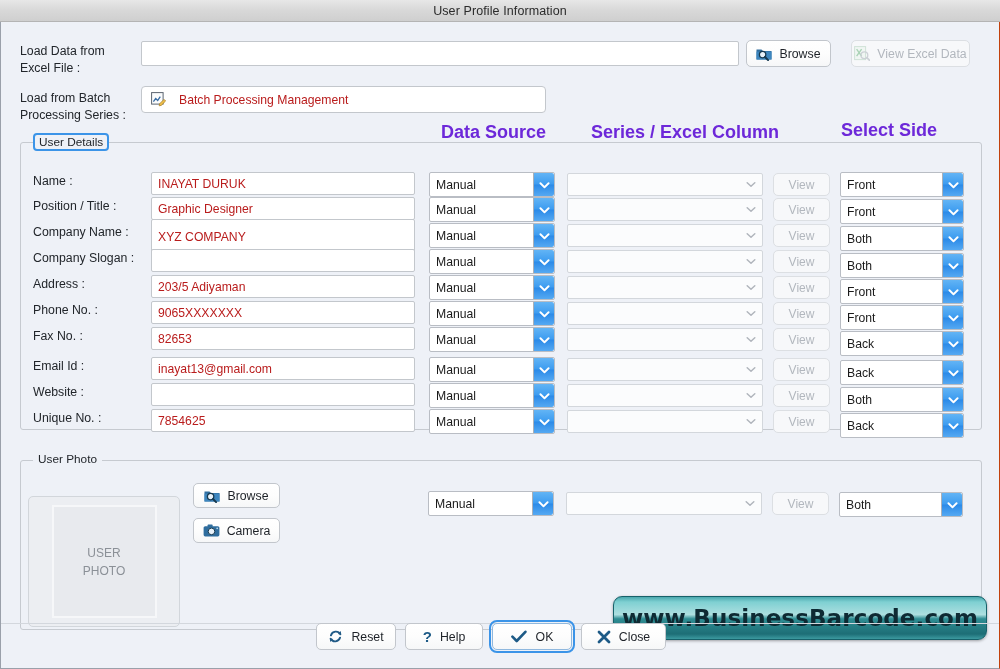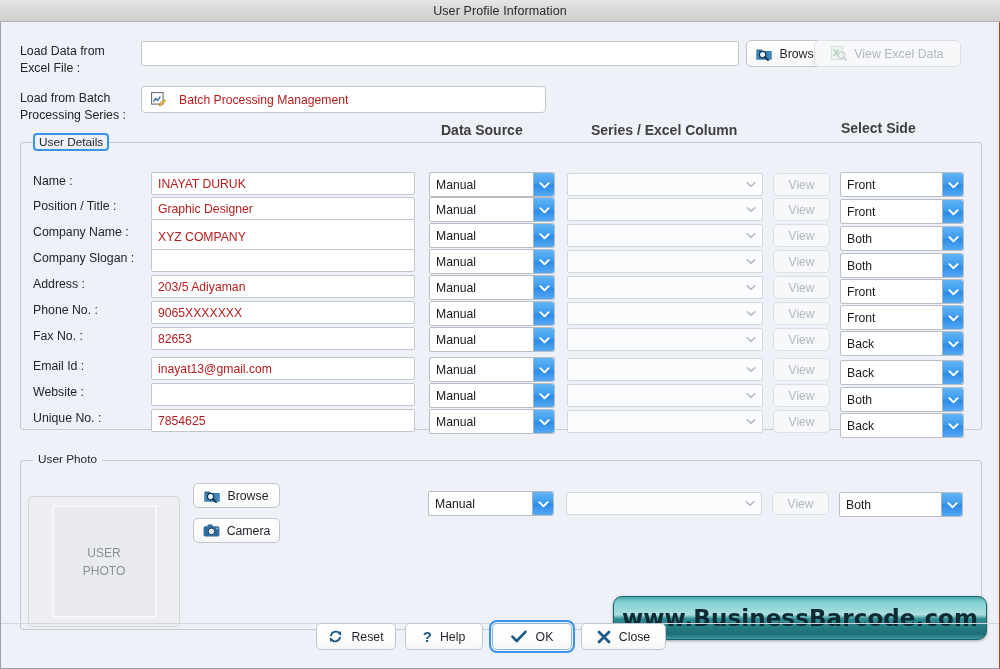--- a/index.html
+++ b/index.html
@@ -34,23 +34,23 @@
     border-bottom: 1px solid #9aa0aa;
   }
 
   
   .lbl {
     font-size: 12.3px;
     color: #22262b;
     white-space: nowrap;
   }
   .hdr {
-    font-size: 14px;
+    font-size: 18px;
     font-weight: bold;
-    color: #404040;
+    color: #6d28d9;
   }
 
   .txt {
     background: #ffffff;
     border: 1px solid #c3c7cc;
     border-radius: 2px;
     font-size: 12.2px;
     color: #b91c1c;
     padding: 0 6px;
     display: flex; align-items: center;
@@ -215,21 +215,21 @@
       <svg width="16" height="14" viewBox="0 0 16 14">
         <path d="M0.5 2.5h5l1.4 1.6H15.5v8.4H0.5z" fill="#2f6d9e"></path>
         <path d="M0.5 4.6h15v7.9H0.5z" fill="#3d86bf"></path>
         <circle cx="6.6" cy="7.6" r="3.2" fill="#eaf3fb" stroke="#17394f" stroke-width="1.3"></circle>
         <path d="M9.0 10.0l3.1 3.1" stroke="#17394f" stroke-width="2" stroke-linecap="round"></path>
       </svg>
     </span>
     <span>Browse</span>
   </div>
 
-  <div class="btn disabled" style="position:absolute;left:813px;top:18px;width:147px;height:27px;">
+  <div class="btn disabled" style="position:absolute;left:850px;top:18px;width:119px;height:27px;">
     <span style="display:flex;opacity:.45;">
       <svg width="16" height="15" viewBox="0 0 16 15">
         <rect x="0.6" y="0.6" width="11" height="13" fill="#e9f5ec" stroke="#9fc8ad" stroke-width="1"></rect>
         <path d="M2.6 3.2l5 7M7.6 3.2l-5 7" stroke="#4fa765" stroke-width="1.4"></path>
         <circle cx="10.4" cy="9.2" r="3.4" fill="none" stroke="#9aa3ab" stroke-width="1.3"></circle>
         <path d="M12.8 11.6l2.6 2.6" stroke="#9aa3ab" stroke-width="1.8" stroke-linecap="round"></path>
       </svg>
     </span>
     <span>View Excel Data</span>
   </div>

